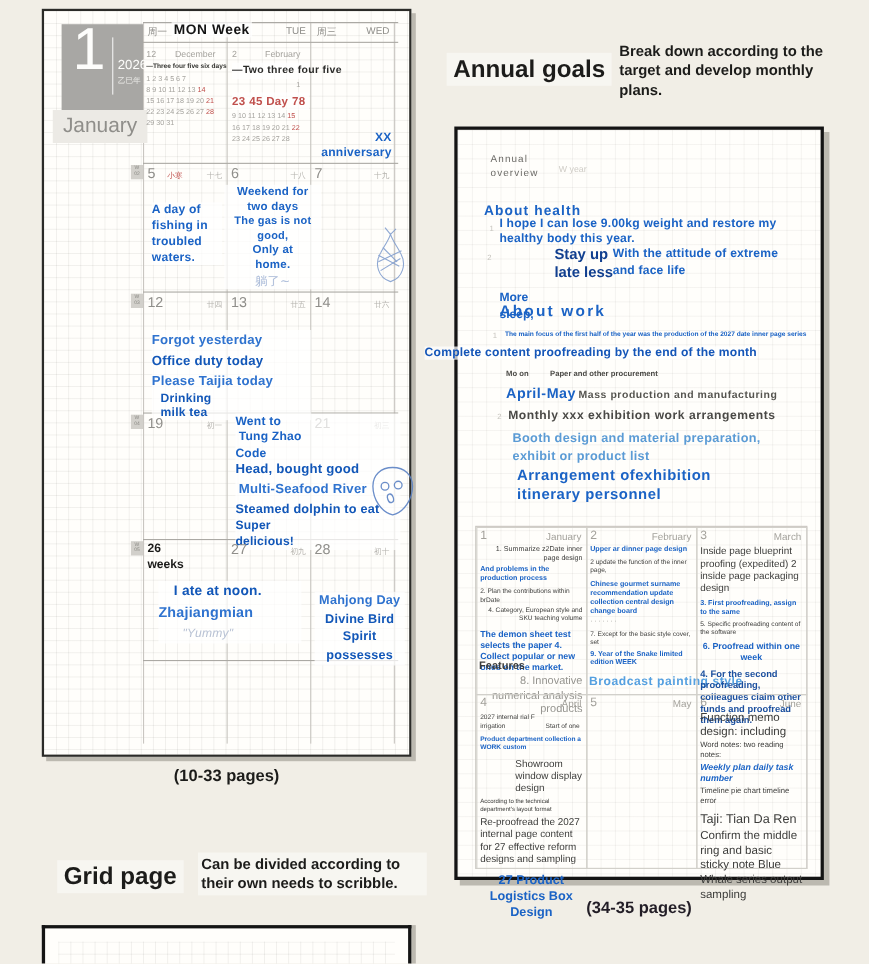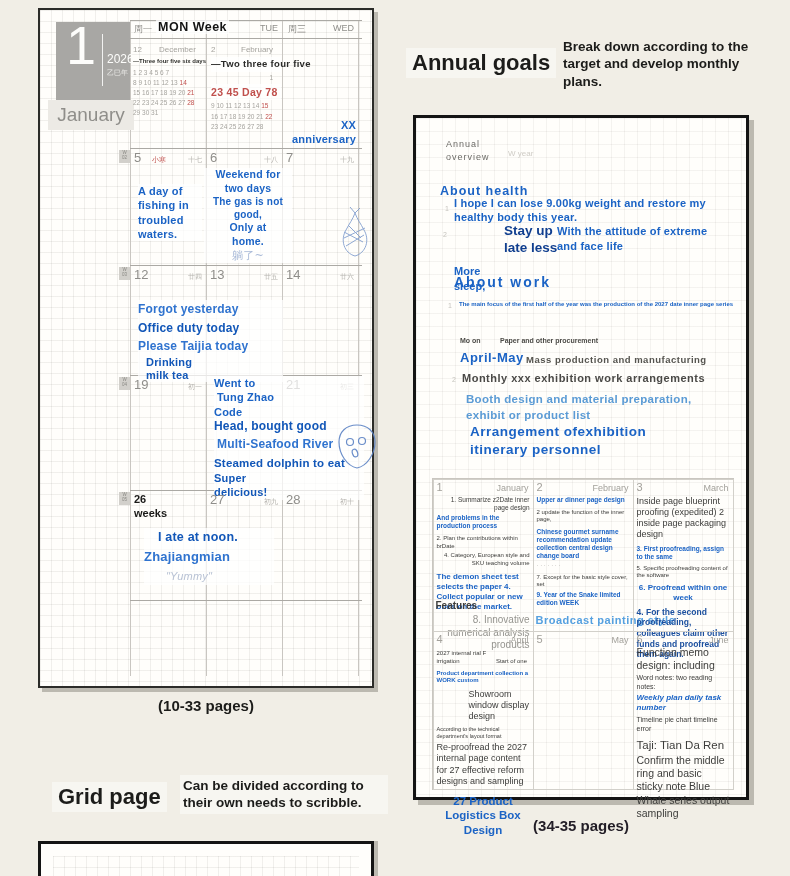--- a/index.html
+++ b/index.html
@@ -201,20 +201,26 @@
   <span class="abs daynum" style="left:170px;top:482px;">27</span>
   <span class="abs lunar rt" style="left:210px;top:487px;width:28px;">初九</span>
   <span class="abs daynum" style="left:246px;top:482px;">28</span>
   <span class="abs lunar rt" style="left:286px;top:487px;width:28px;">初十</span>
 
   <div class="abs b note halo" style="left:104px;top:518px;width:130px;line-height:1.55;">
     <div style="font-size:12.5px;color:#1257b8;margin-left:14px;">I ate at noon.</div>
     <div class="blue2" style="font-size:13px;">Zhajiangmian</div>
     <div style="font-size:11px;color:#b8c2d4;font-weight:normal;font-style:italic;margin-left:22px;">"Yummy"</div>
   </div>
+  <div class="abs b note ctr halo" style="left:246px;top:528px;width:82px;font-size:11.5px;line-height:1.45;">
+    <div class="blue2">Mahjong Day</div>
+    <div style="color:#1257b8;">Divine Bird</div>
+    <div style="color:#1257b8;">Spirit</div>
+    <div style="color:#1257b8;">possesses</div>
+  </div>
 </div>
 
 <div class="abs caption" style="left:38px;top:697px;width:336px;color:#1c1c1a;">(10-33 pages)</div>
 
 <div class="abs heading" style="left:52px;top:782px;">Grid page</div>
 <div class="abs subhead" style="left:180px;top:775px;width:202px;background:rgba(255,255,255,0.45);padding:2px 3px;">Can be divided according to their own needs to scribble.</div>
 
 <div class="abs page" style="left:38px;top:841px;width:330px;height:40px;border:3px solid #141414;border-bottom:none;box-shadow:4px 0 0 rgba(110,104,94,0.4);">
   <div class="abs gridbg11" style="left:12px;top:12px;right:12px;height:24px;"></div>
 </div>
@@ -244,20 +250,21 @@
       <div>late less</div>
   </div>
   <div class="abs b blue" style="left:141px;top:106px;font-size:11px;line-height:1.35;letter-spacing:0.2px;">
     <div>With the attitude of extreme</div>
       <div>and face life</div>
   </div>
 
   <div class="abs b blue" style="left:38px;top:156px;font-size:14px;letter-spacing:2px;">About work</div>
   <span class="abs faint" style="left:32px;top:184px;font-size:7px;">1</span>
   <div class="abs b blue nw" style="left:43px;top:183px;font-size:6px;">The main focus of the first half of the year was the production of the 2027 date inner page series</div>
+  <div class="abs b nw halo" style="left:-30px;top:197px;font-size:11px;color:#1556b8;letter-spacing:0.2px;">Complete content proofreading by the end of the month</div>
   <span class="abs b" style="left:44px;top:219px;font-size:7px;color:#4c4b47;">Mo on</span>
   <span class="abs b" style="left:84px;top:219px;font-size:7px;color:#4c4b47;">Paper and other procurement</span>
   <span class="abs b blue" style="left:44px;top:232px;font-size:13px;letter-spacing:0.5px;">April-May</span>
   <span class="abs b" style="left:110px;top:236px;font-size:9.5px;color:#55544f;letter-spacing:0.5px;">Mass production and manufacturing</span>
   <span class="abs faint" style="left:36px;top:258px;font-size:7px;">2</span>
   <div class="abs b nw" style="left:46px;top:254px;font-size:11px;color:#4a4946;letter-spacing:0.5px;">Monthly xxx exhibition work arrangements</div>
   <div class="abs b blue" style="left:54px;top:305px;font-size:13.5px;line-height:1.3;letter-spacing:0.5px;">
     <div>Arrangement ofexhibition</div>
       <div>itinerary personnel</div>
   </div>

